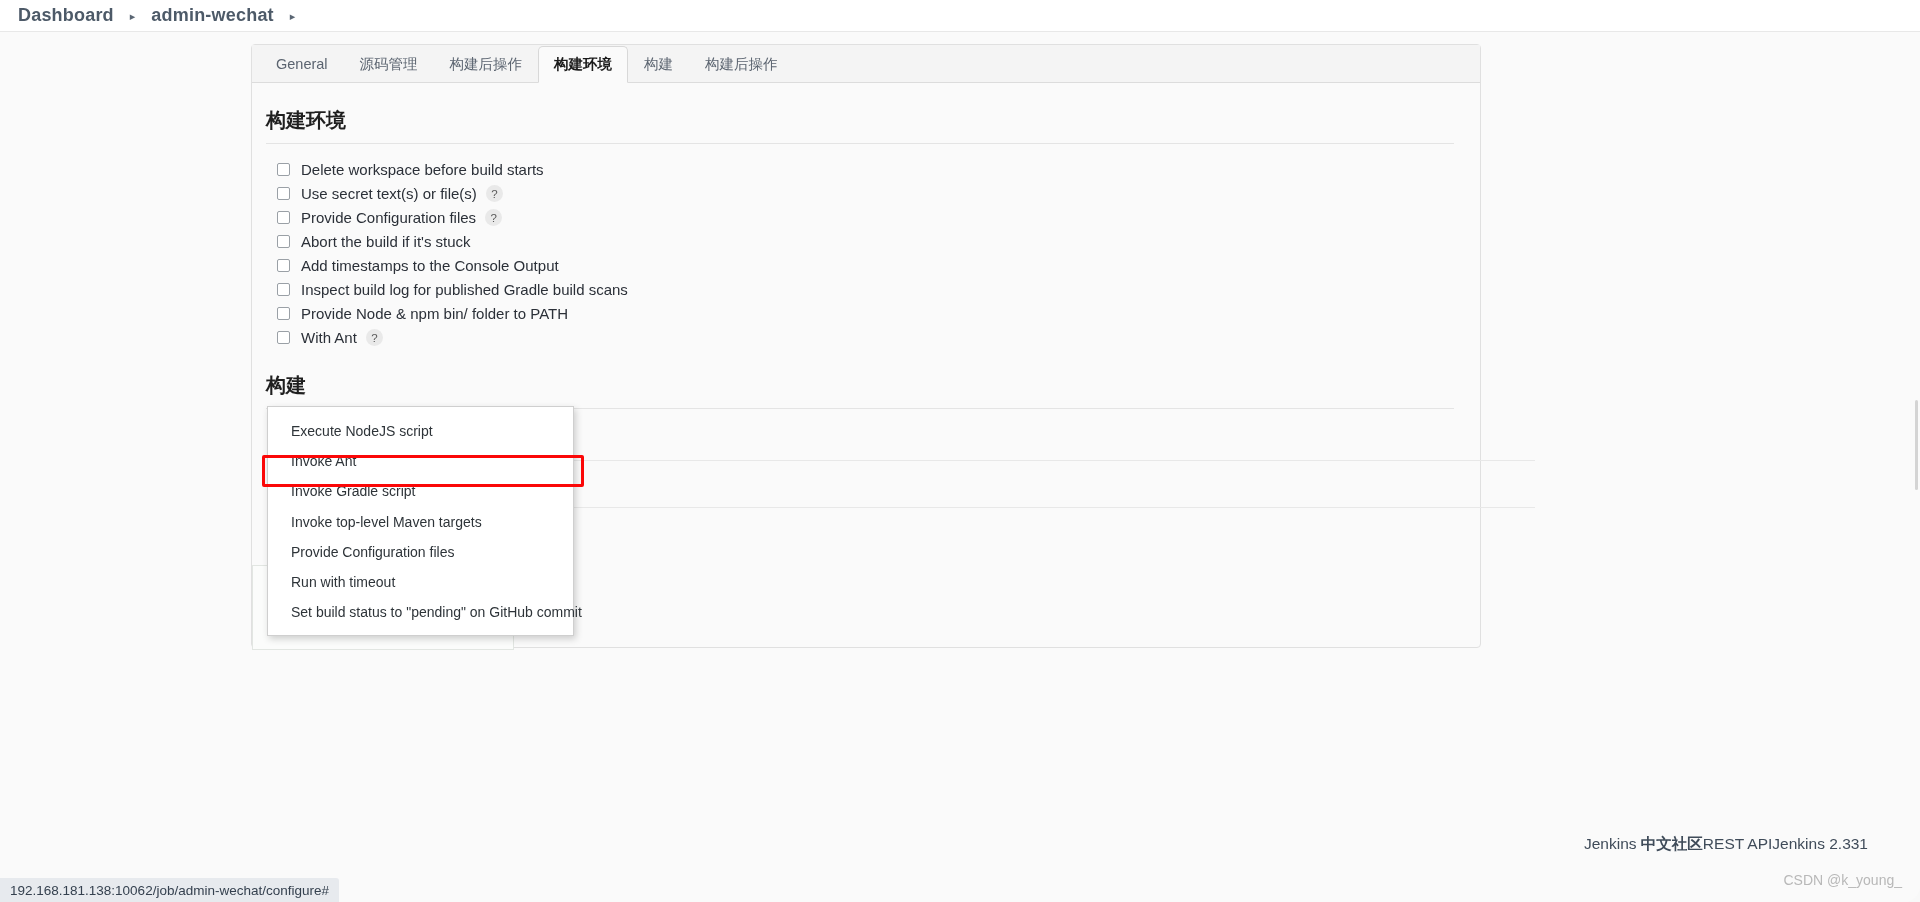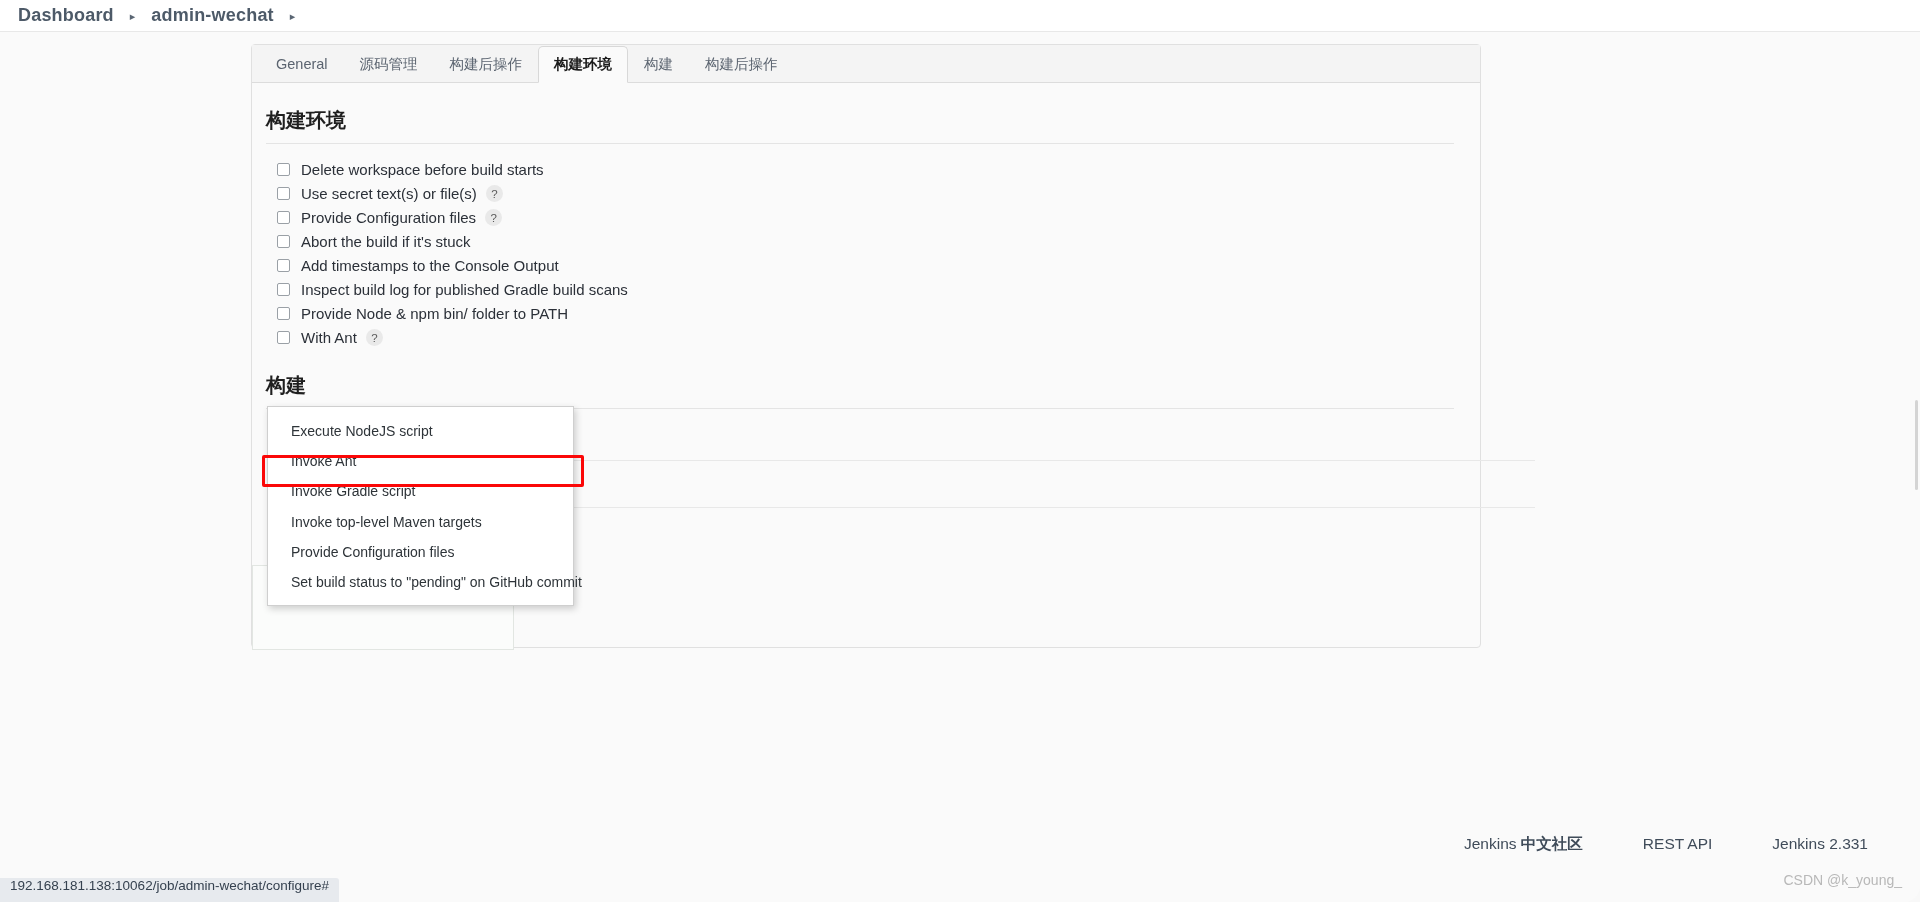--- a/index.html
+++ b/index.html
@@ -213,21 +213,20 @@
   }
 
   
   .footer {
     position: absolute;
     left: 0; bottom: 36px;
     width: 1920px; height: 44px;
     display: flex;
     align-items: center;
     justify-content: flex-end;
-    gap: 60px;
     padding-right: 52px;
   }
   .footer-link {
     font-size: 15.5px;
     color: #3f4b59;
     white-space: nowrap;
     cursor: pointer;
   }
   .footer-link b { font-weight: 700; }
   .footer-static {
@@ -245,21 +244,21 @@
     white-space: nowrap;
   }
 
   
   .statusbar {
     position: absolute;
     left: 0; bottom: 0;
     height: 24px;
     background: #e7eaee;
     border-top-right-radius: 3px;
-    display: flex; align-items: flex-start;
+    display: flex; align-items: center;
     padding: 0 10px;
     font-size: 13.5px;
     color: #35414f;
     white-space: nowrap;
     z-index: 50;
   }
 
   
   .scroll-tick {
     position: absolute;
@@ -361,20 +360,21 @@
   </div>
 
   <div class="ghost-panel" id="ghost-a"></div>
 
   <div class="dropdown">
     <div class="menu-item">Execute NodeJS script</div>
     <div class="menu-item">Invoke Ant</div>
     <div class="menu-item">Invoke Gradle script</div>
     <div class="menu-item">Invoke top-level Maven targets</div>
     <div class="menu-item">Provide Configuration files</div>
+    <div class="menu-item">Run with timeout</div>
     <div class="menu-item">Set build status to "pending" on GitHub commit</div>
   </div>
 
   <div class="annot-box"></div>
 
   <div class="scroll-tick"></div>
 
   <div class="footer">
     <div class="footer-link"><span>Jenkins </span><b>中文社区</b></div>
     <div class="footer-link">REST API</div>

